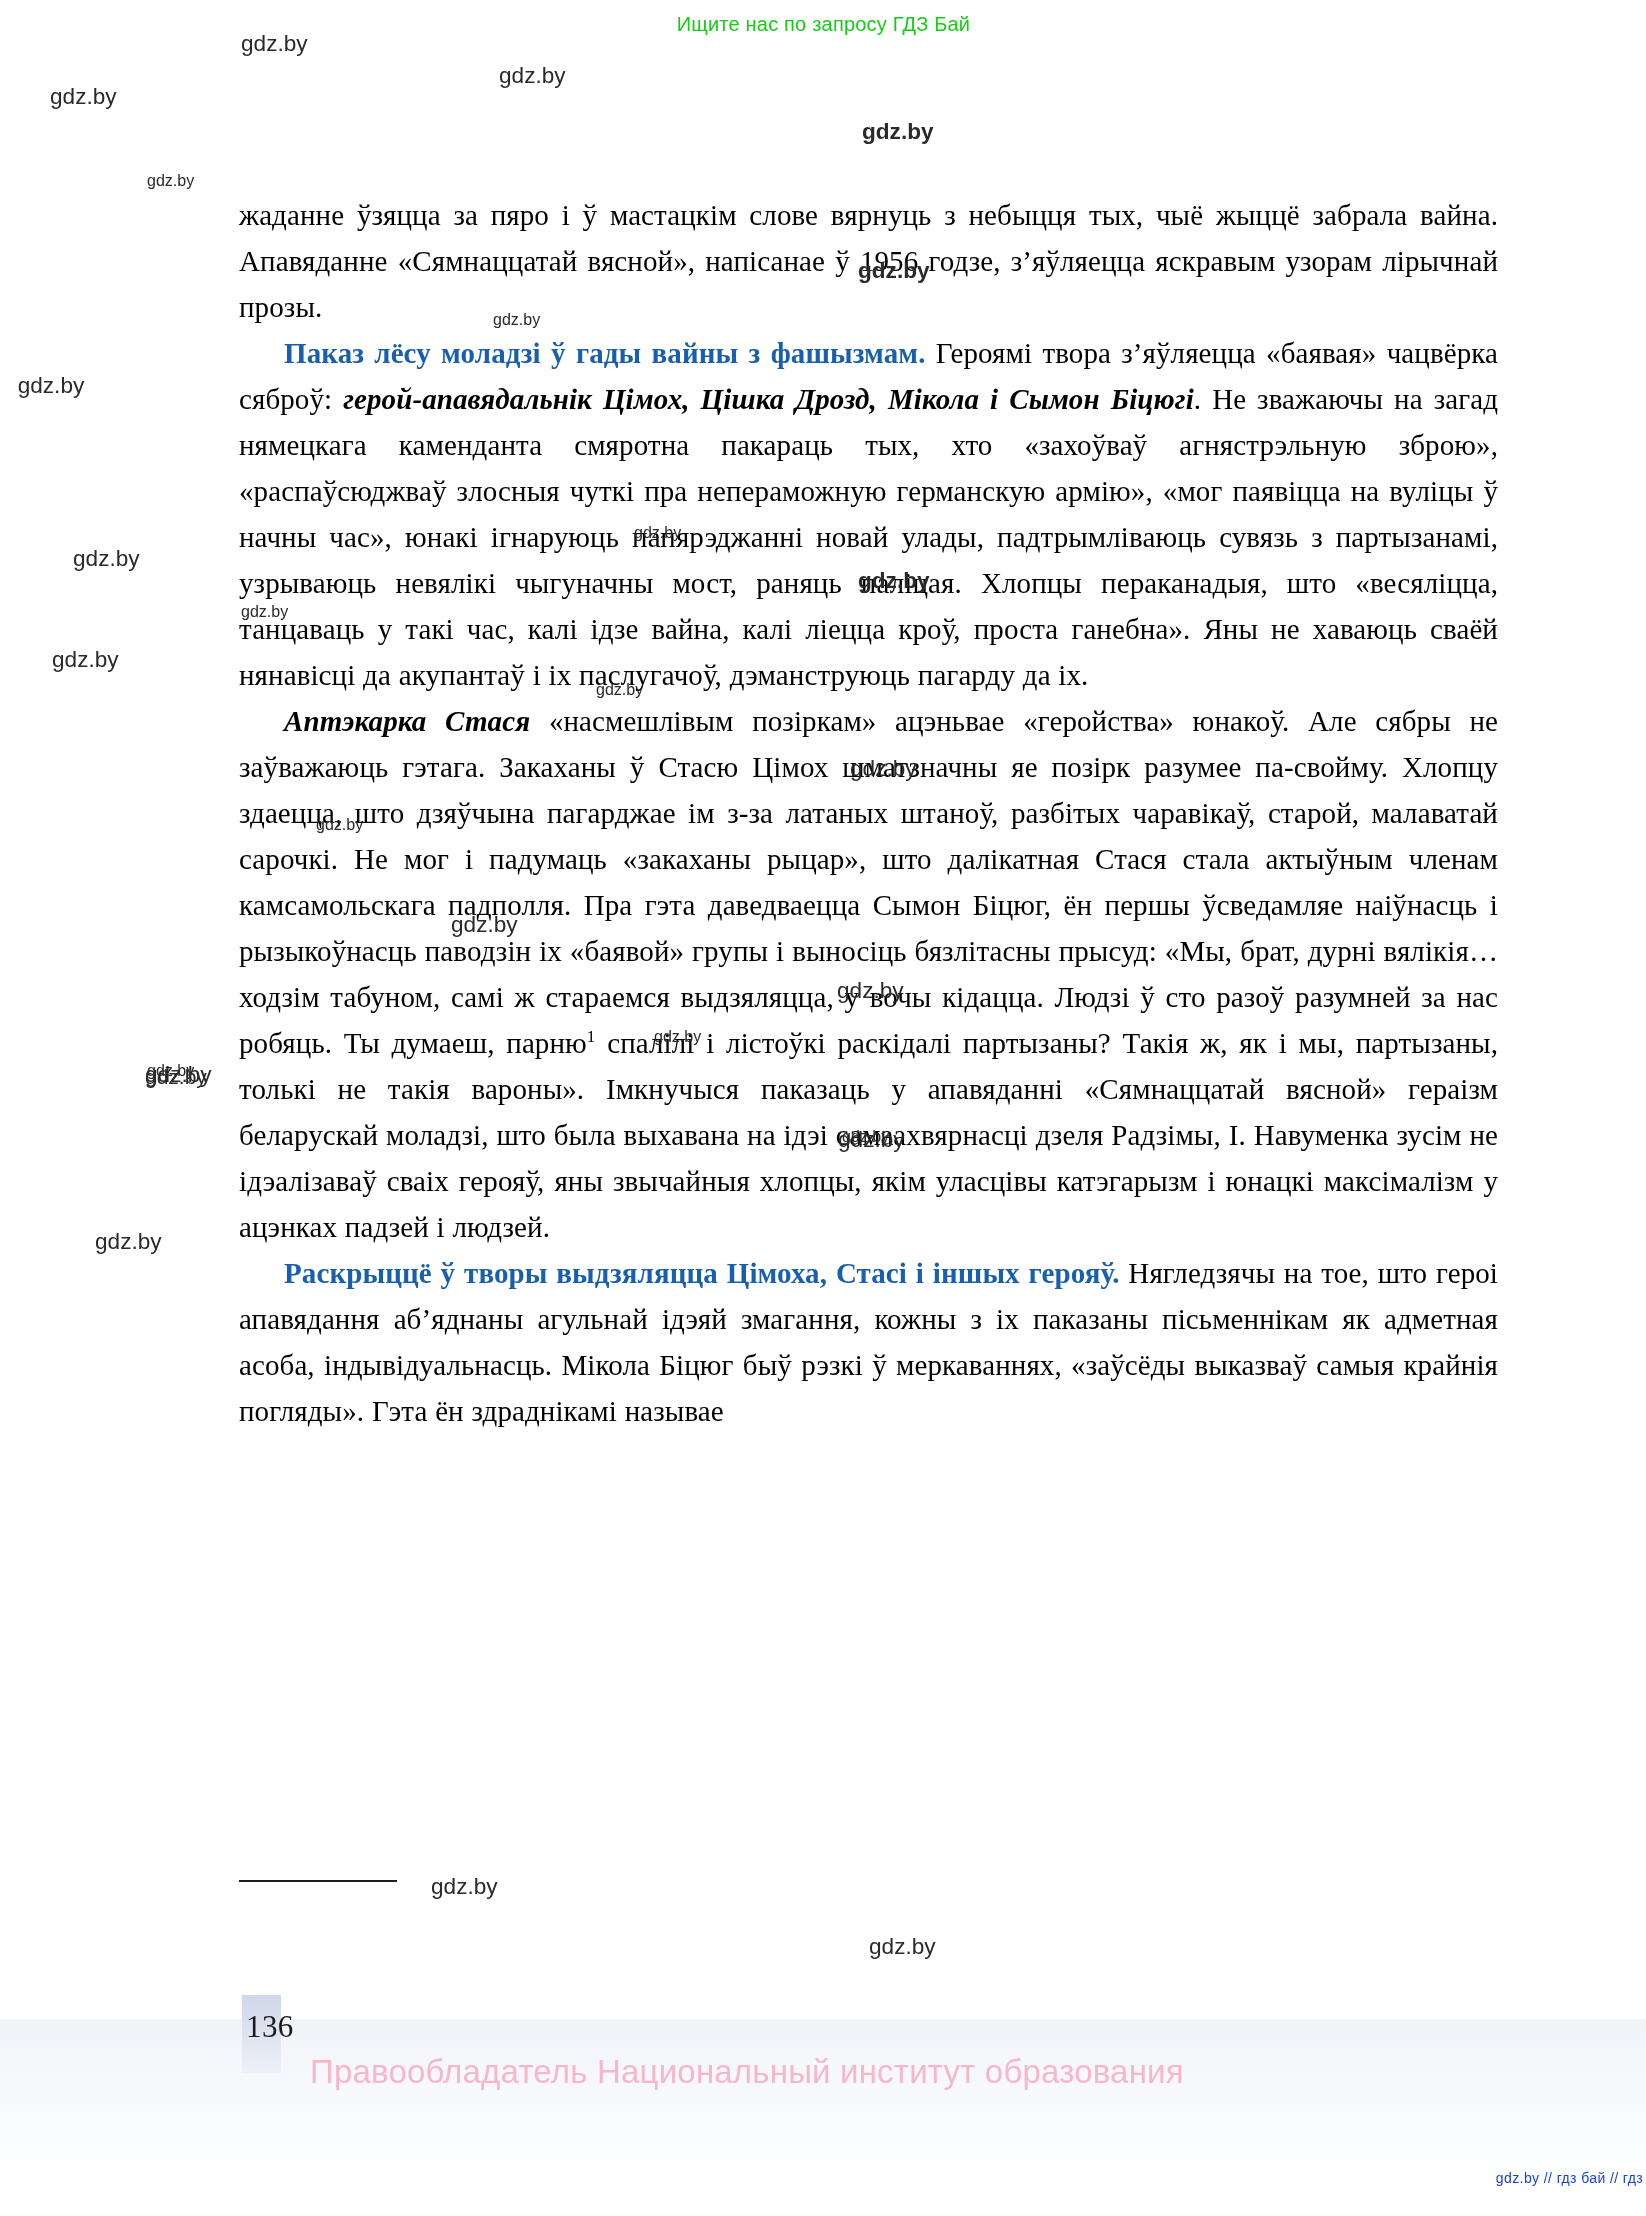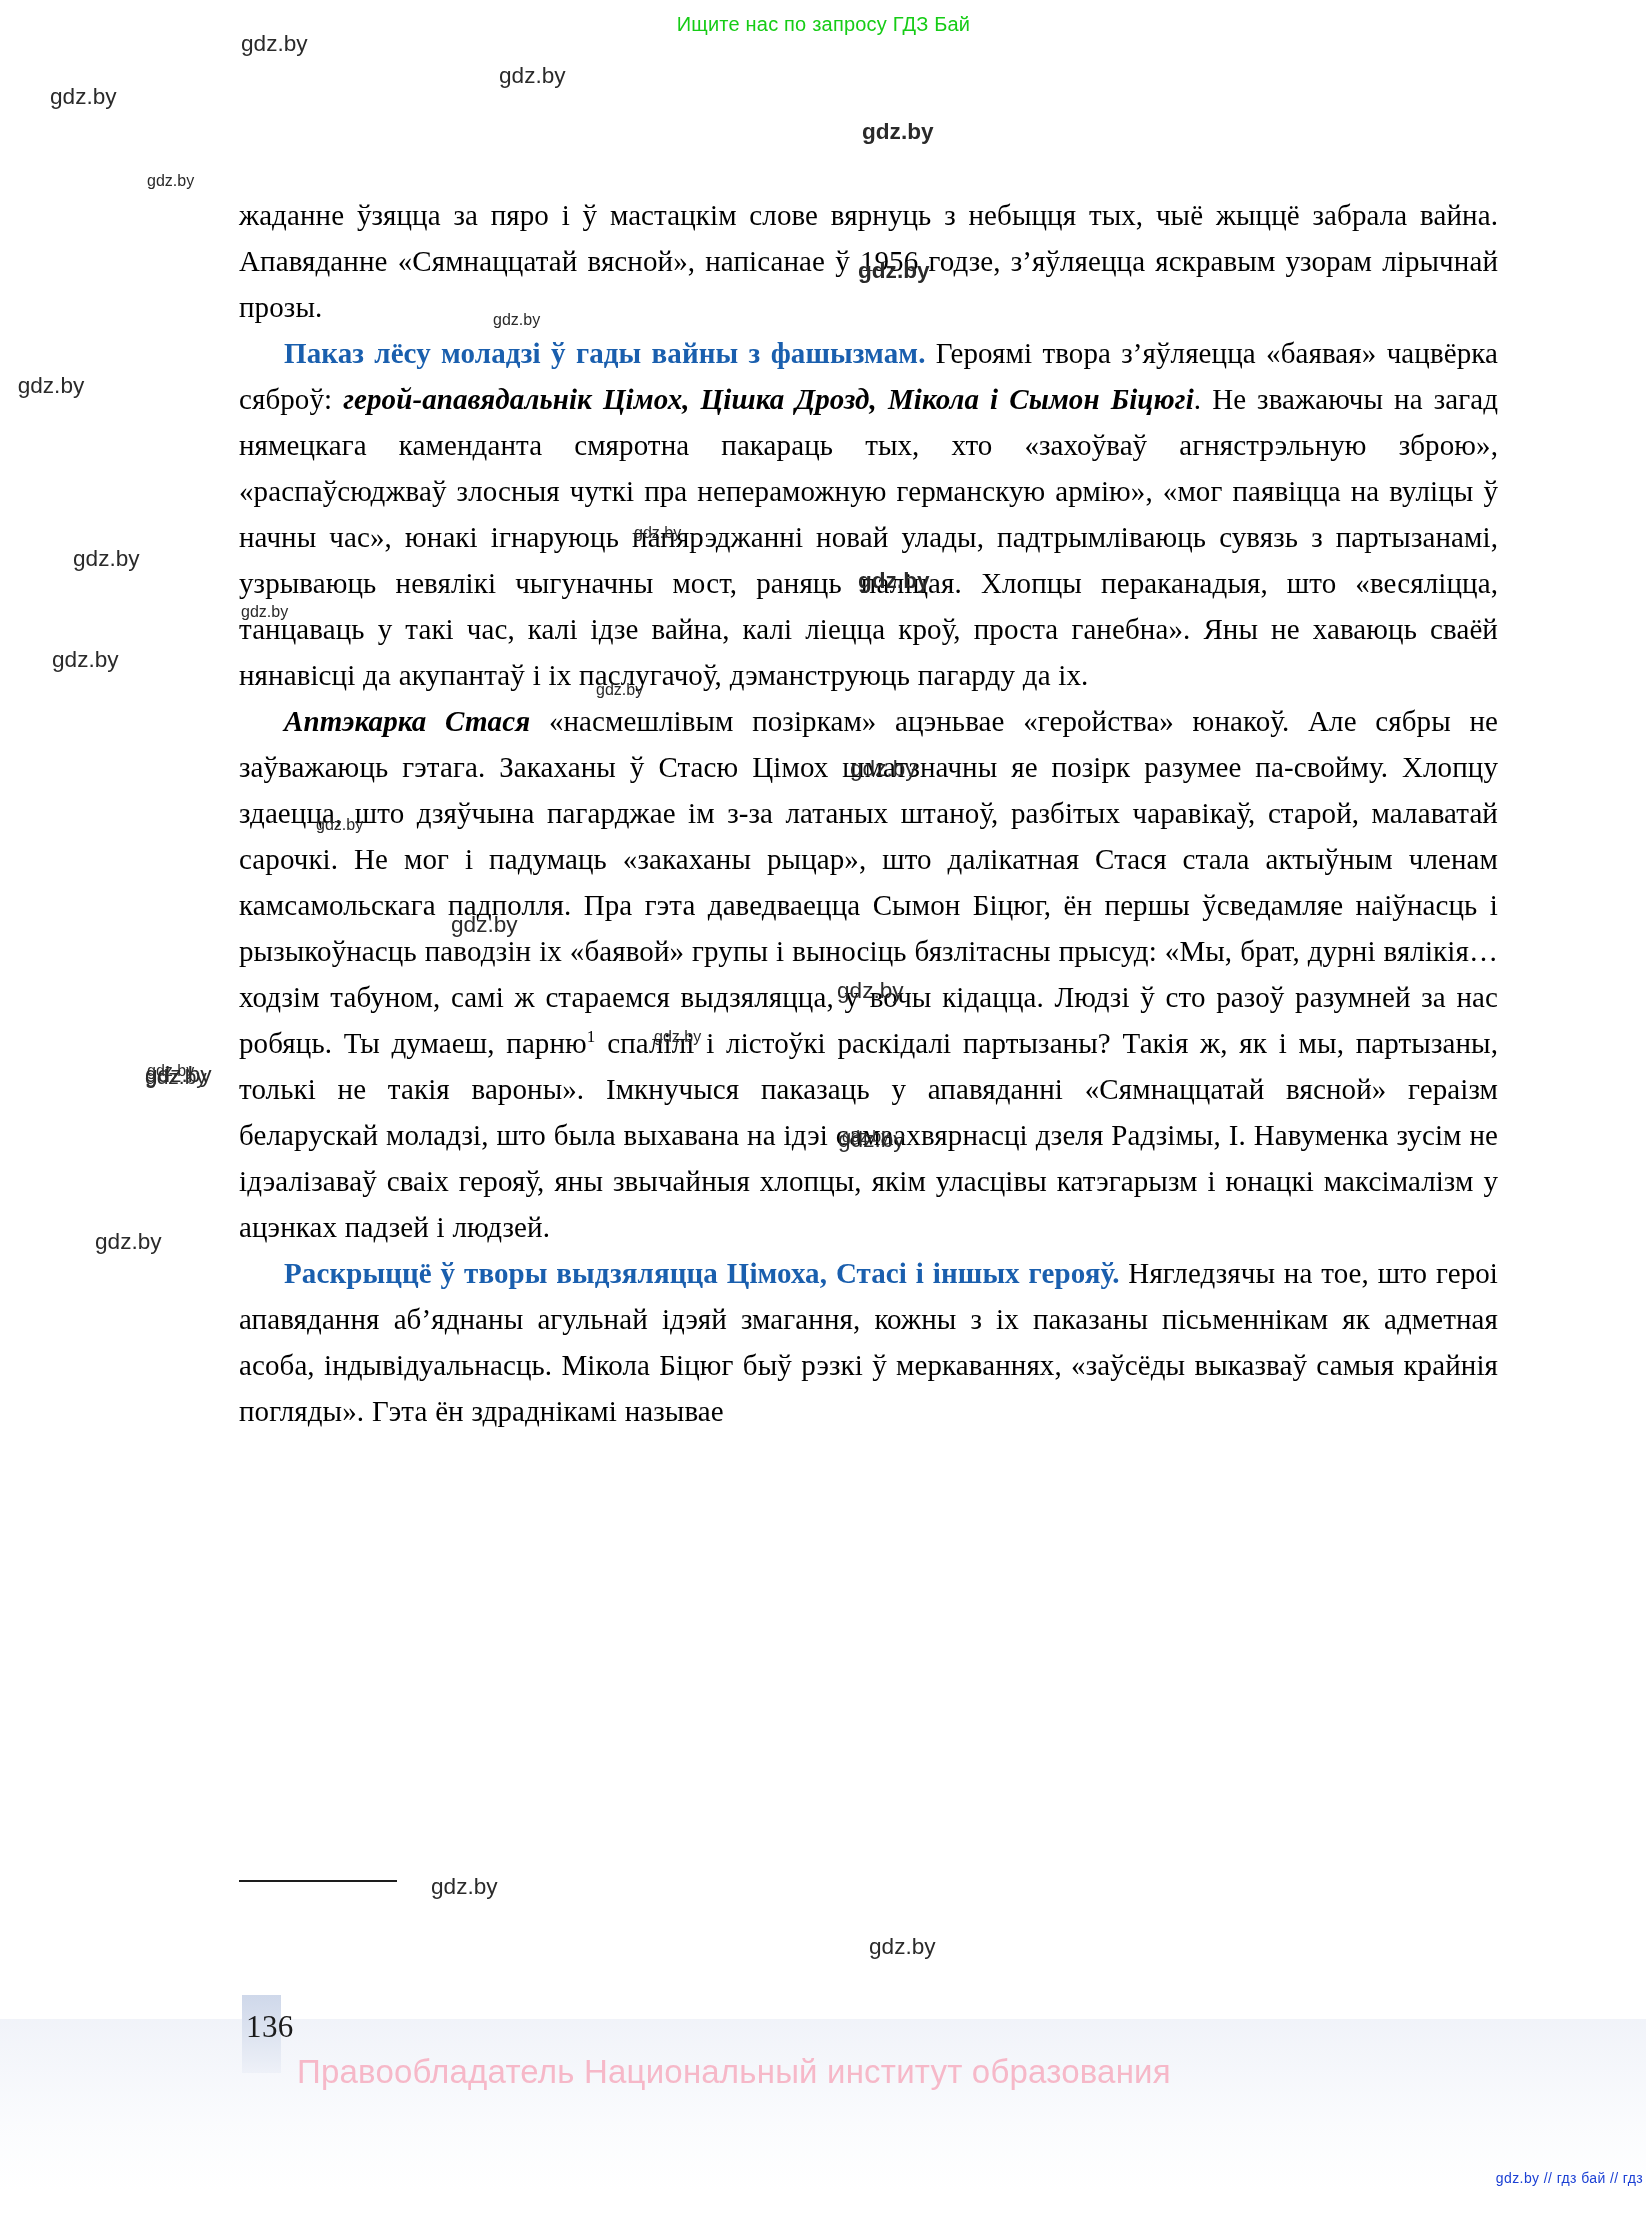--- a/index.html
+++ b/index.html
@@ -131,21 +131,21 @@
     top: 2019px;
     width: 1647px;
     height: 173px;
     background: linear-gradient(180deg, rgba(238,241,248,0.85) 0%, rgba(246,248,252,0.55) 60%, rgba(255,255,255,0) 100%);
     z-index: 1;
   }
 
   
   .rights-holder {
     position: absolute;
-    left: 297px;
+    left: 310px;
     top: 2053px;
     font-family: "Liberation Sans", "DejaVu Sans", sans-serif;
     font-size: 33px;
     color: #f6b8c8;
     letter-spacing: 0.2px;
     white-space: nowrap;
     z-index: 5;
   }
 
   

